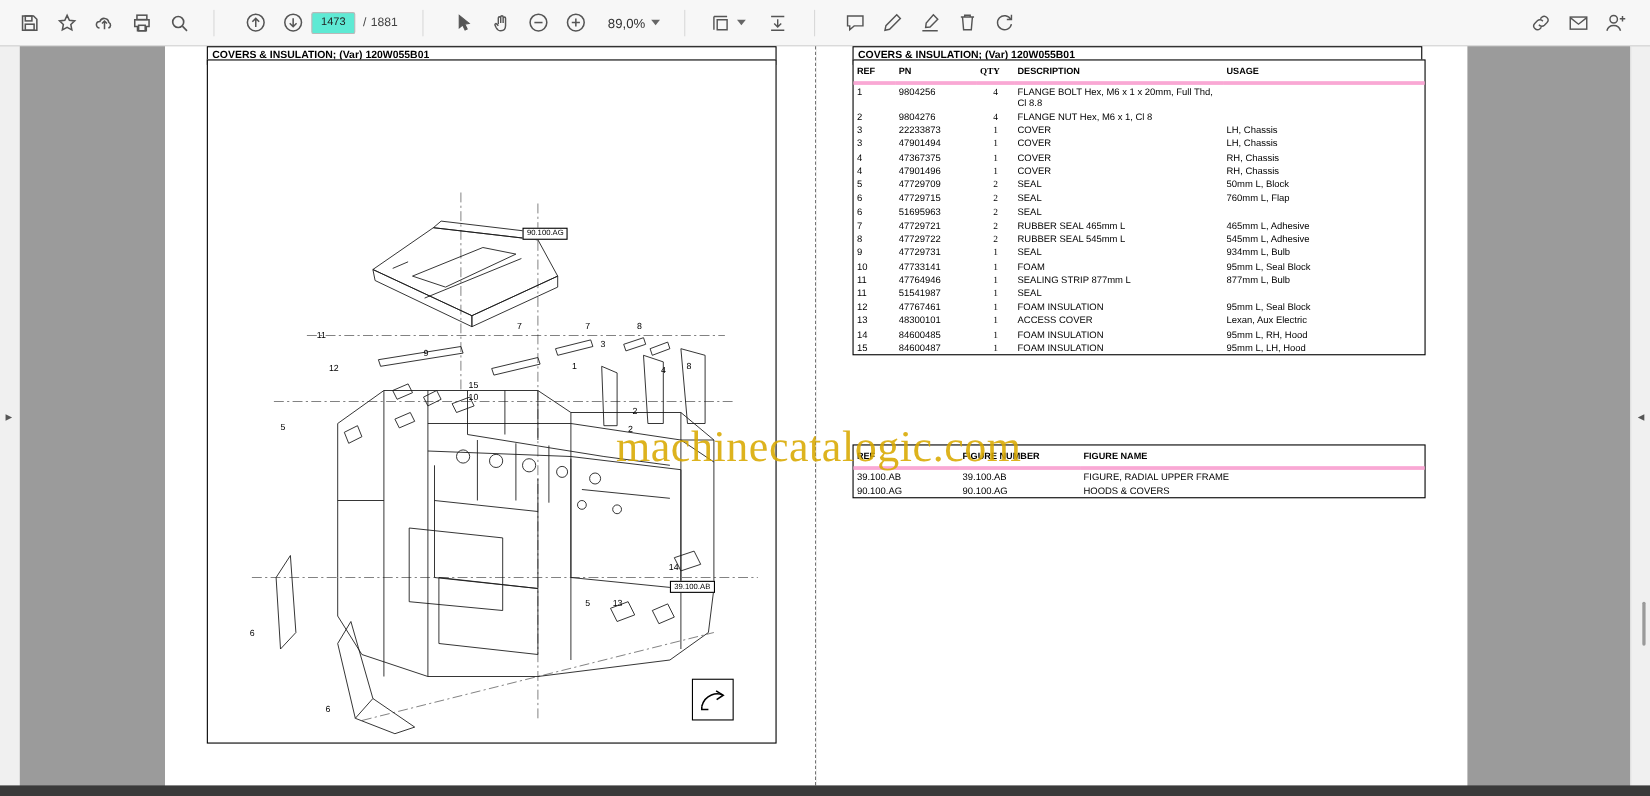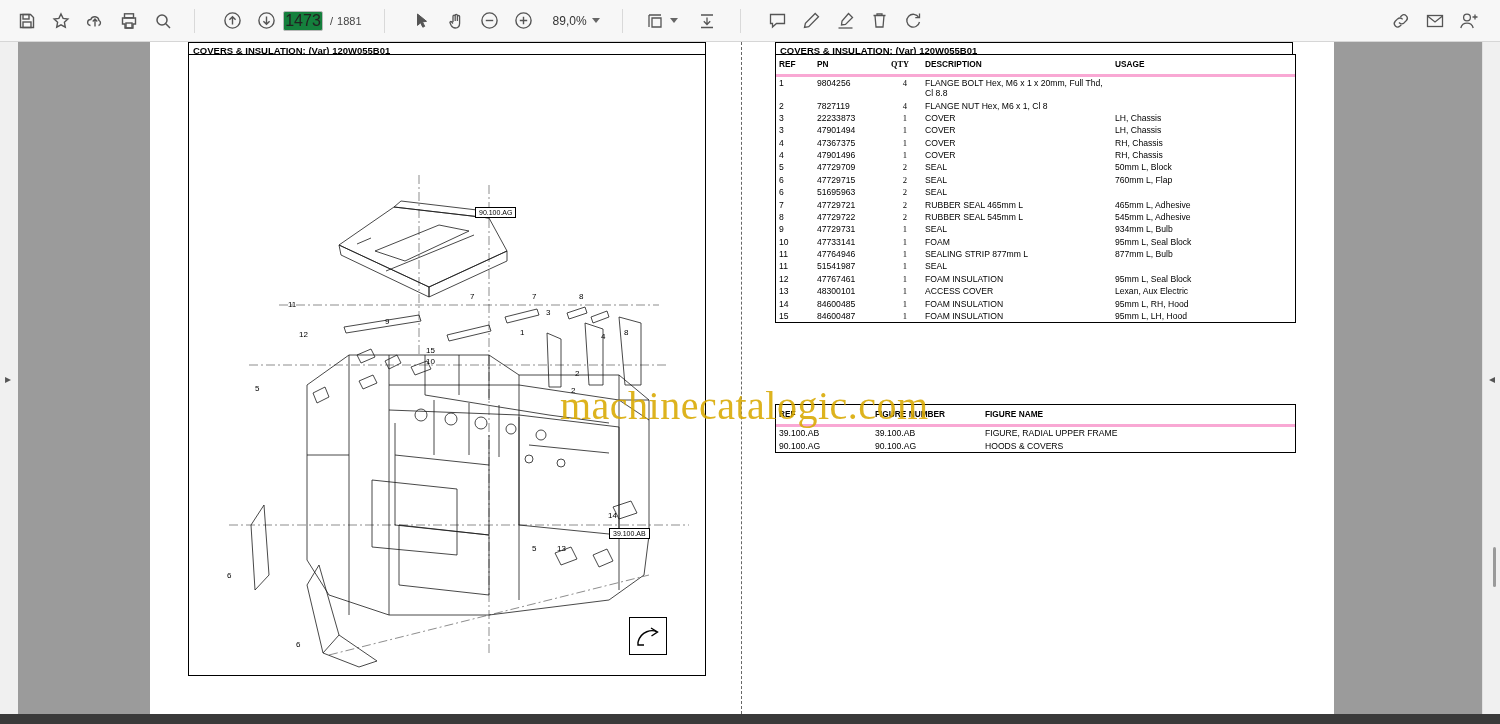--- a/index.html
+++ b/index.html
@@ -24,22 +24,22 @@
     width: 34px; height: 34px;
     display: flex; align-items: center; justify-content: center;
     color: #555; cursor: pointer;
   }
   .tb-btn svg { display: block; }
   .tb-sep { width: 1px; height: 24px; background: #d9d9d9; margin: 0 6px; }
   .spacer { flex: 1 1 auto; }
 
   .page-field {
     width: 40px; height: 20px;
-    border: 1px solid #b9b9b9; background: #15803d;
-    font-size: 16px; color: #222; text-align: center;
+    border: 1px solid #b9b9b9; background: #5eead4;
+    font-size: 10px; color: #222; text-align: center;
     line-height: 18px; border-radius: 2px;
   }
   .page-total { font-size: 11px; color: #444; margin-left: 7px; }
   .zoom-val { font-size: 12px; color: #333; }
   .caret {
     width: 0; height: 0; margin-left: 5px;
     border-left: 4px solid transparent;
     border-right: 4px solid transparent;
     border-top: 5px solid #666;
   }
@@ -445,21 +445,21 @@
         <tbody id="parts-body">
             <tr>
               <td class="c-ref">1</td>
               <td class="c-pn">9804256</td>
               <td class="c-qty">4</td>
               <td class="c-desc">FLANGE BOLT Hex, M6 x 1 x 20mm, Full Thd, Cl 8.8</td>
               <td class="c-usage"></td>
             </tr>
             <tr>
               <td class="c-ref">2</td>
-              <td class="c-pn">7827119</td>
+              <td class="c-pn">9804276</td>
               <td class="c-qty">4</td>
               <td class="c-desc">FLANGE NUT Hex, M6 x 1, Cl 8</td>
               <td class="c-usage"></td>
             </tr>
             <tr>
               <td class="c-ref">3</td>
               <td class="c-pn">22233873</td>
               <td class="c-qty">1</td>
               <td class="c-desc">COVER</td>
               <td class="c-usage">LH, Chassis</td>

